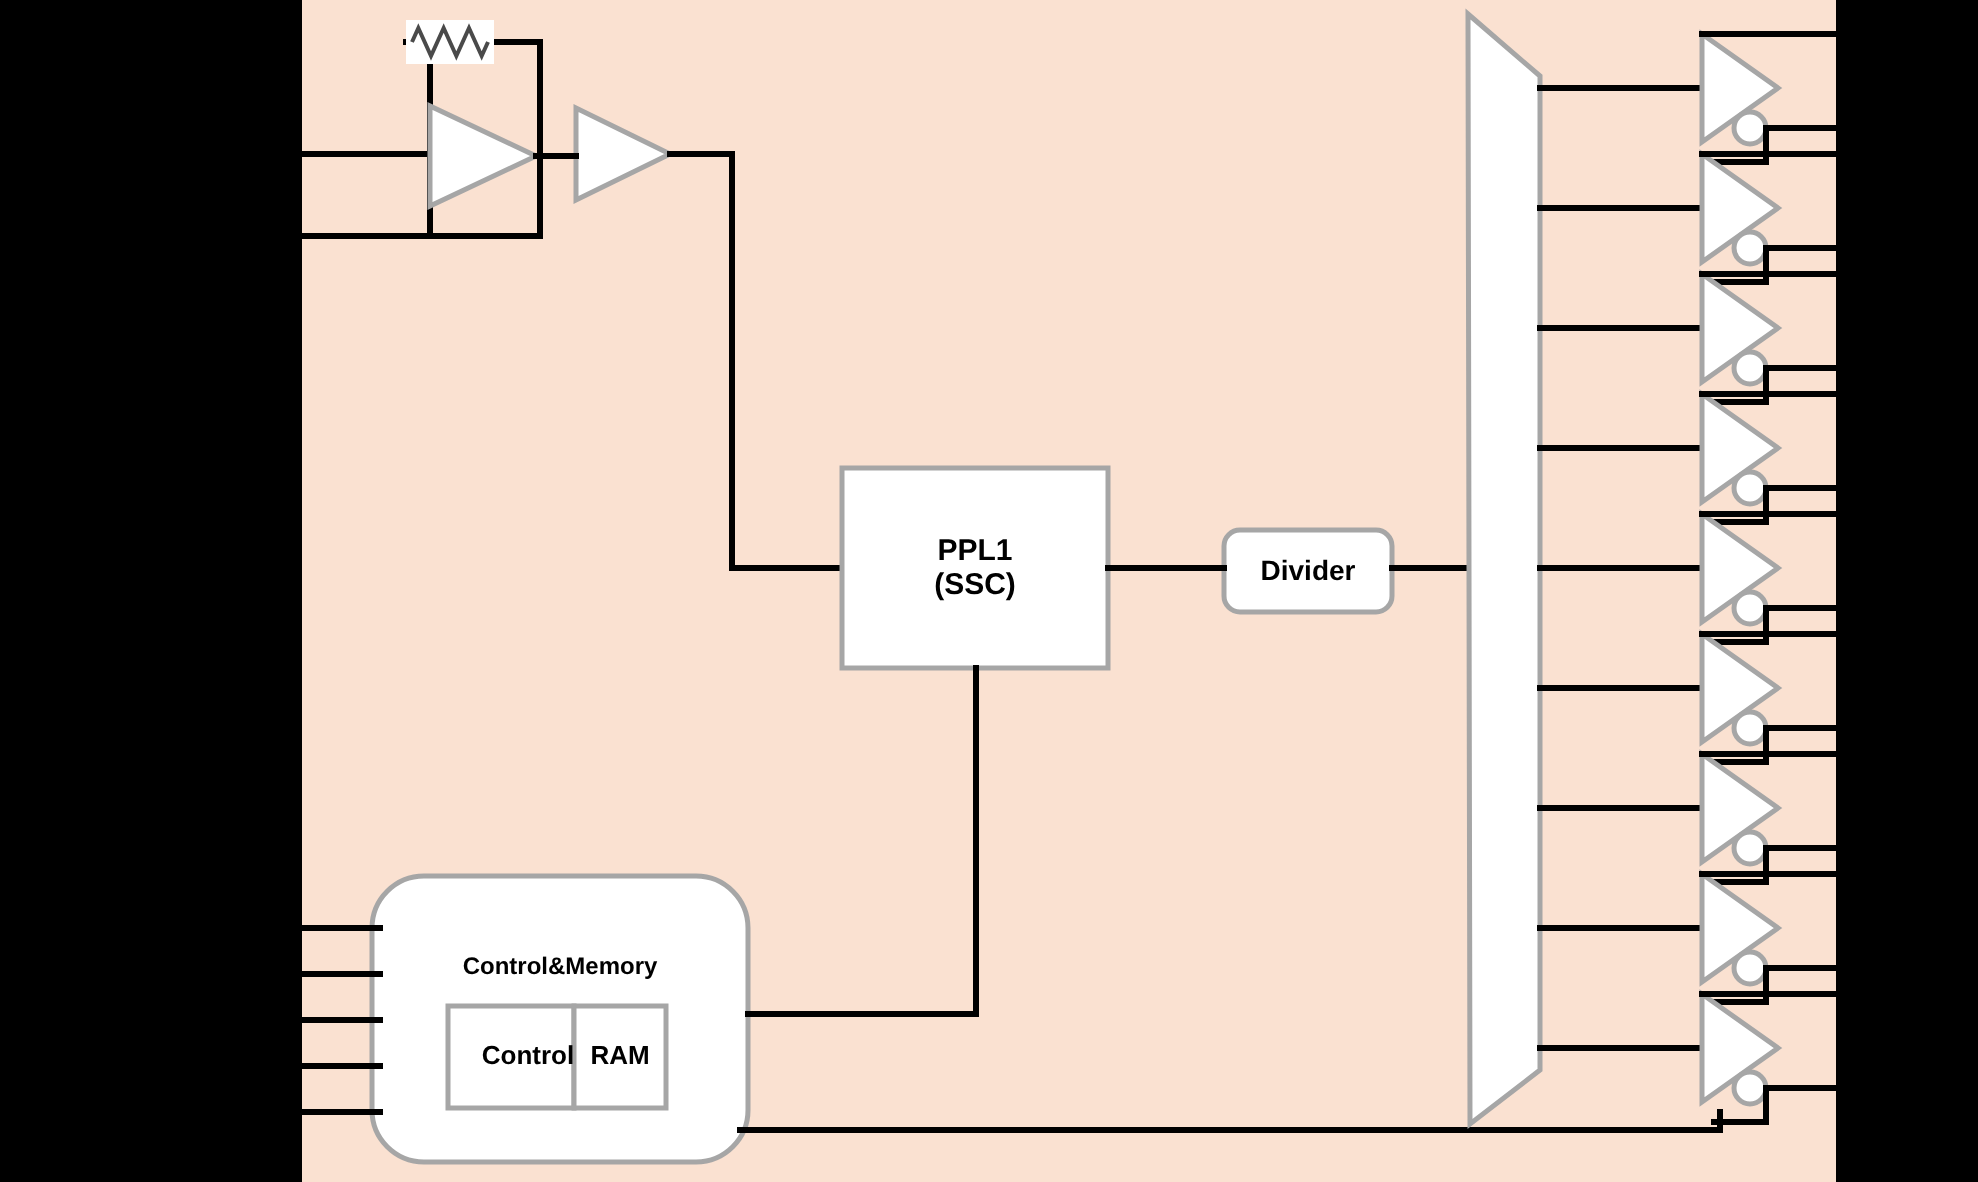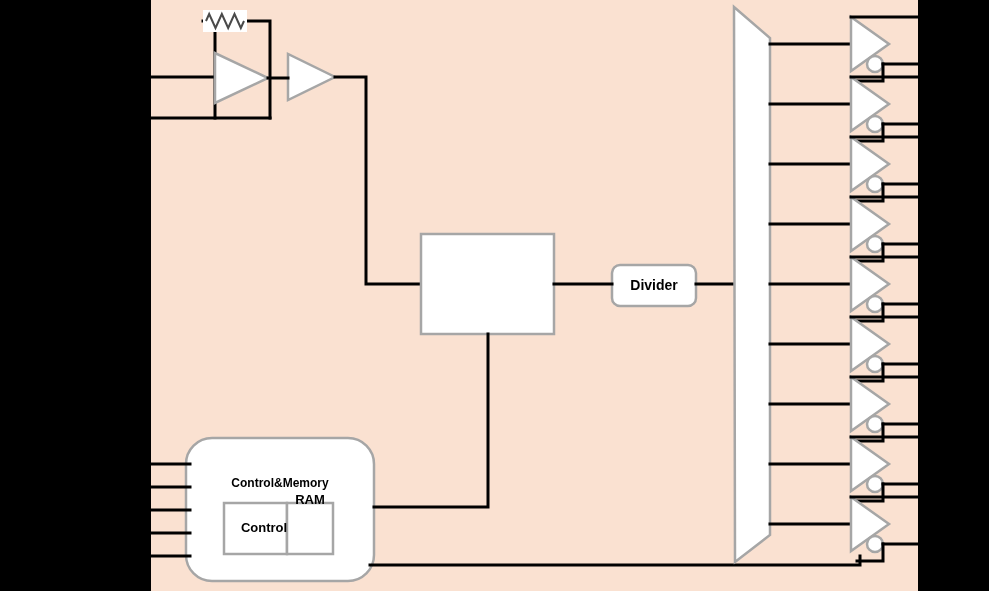--- a/index.html
+++ b/index.html
@@ -91,17 +91,23 @@
       <path d="M 883 484 H 918" fill="none" stroke="#000000" stroke-width="3" stroke-linecap="square" stroke-linejoin="miter"></path>
       <path d="M 857 501 H 883 V 484" fill="none" stroke="#000000" stroke-width="3" stroke-linecap="square" stroke-linejoin="miter"></path>
       <path d="M 770 524 H 851" fill="none" stroke="#000000" stroke-width="3" stroke-linecap="square" stroke-linejoin="miter"></path>
       <polygon points="851,497 851,551 889,524" fill="#ffffff" stroke="#a6a6a6" stroke-width="2.5" stroke-linejoin="miter"></polygon>
       <path d="M 851 497 H 918" fill="none" stroke="#000000" stroke-width="3" stroke-linecap="square" stroke-linejoin="miter"></path>
       <circle cx="875" cy="544" r="8" fill="#ffffff" stroke="#a6a6a6" stroke-width="2.5"></circle>
       <path d="M 883 544 H 918" fill="none" stroke="#000000" stroke-width="3" stroke-linecap="square" stroke-linejoin="miter"></path>
       <path d="M 857 561 H 883 V 544" fill="none" stroke="#000000" stroke-width="3" stroke-linecap="square" stroke-linejoin="miter"></path>
     </svg>
 
+  <div class="lbl" id="lbl-pll" style="font-size: 15px; left: 421px; top: 234px; width: 133px; height: 100px;">
+      <div>
+        <div>PPL1</div>
+        <div>(SSC)</div>
+      </div>
+    </div>
   <div class="lbl" id="lbl-divider" style="font-size: 14px; left: 612px; top: 265px; width: 84px; height: 41px;">Divider</div>
   <div class="lbl" id="lbl-cm" style="font-size: 12px; left: 186px; top: 472px; width: 188px; height: 24px;">Control&amp;Memory</div>
   <div class="lbl" id="lbl-control" style="font-size: 13px; left: 224px; top: 503px; width: 42px; height: 51px; padding-left: 19px;">Control</div>
-  <div class="lbl" id="lbl-ram" style="font-size: 13px; left: 287px; top: 475px; width: 46px; height: 51px;">RAM</div>
+  <div class="lbl" id="lbl-ram" style="font-size: 13px; left: 287px; top: 503px; width: 46px; height: 51px;">RAM</div>
 </div>
 
 </body></html>

